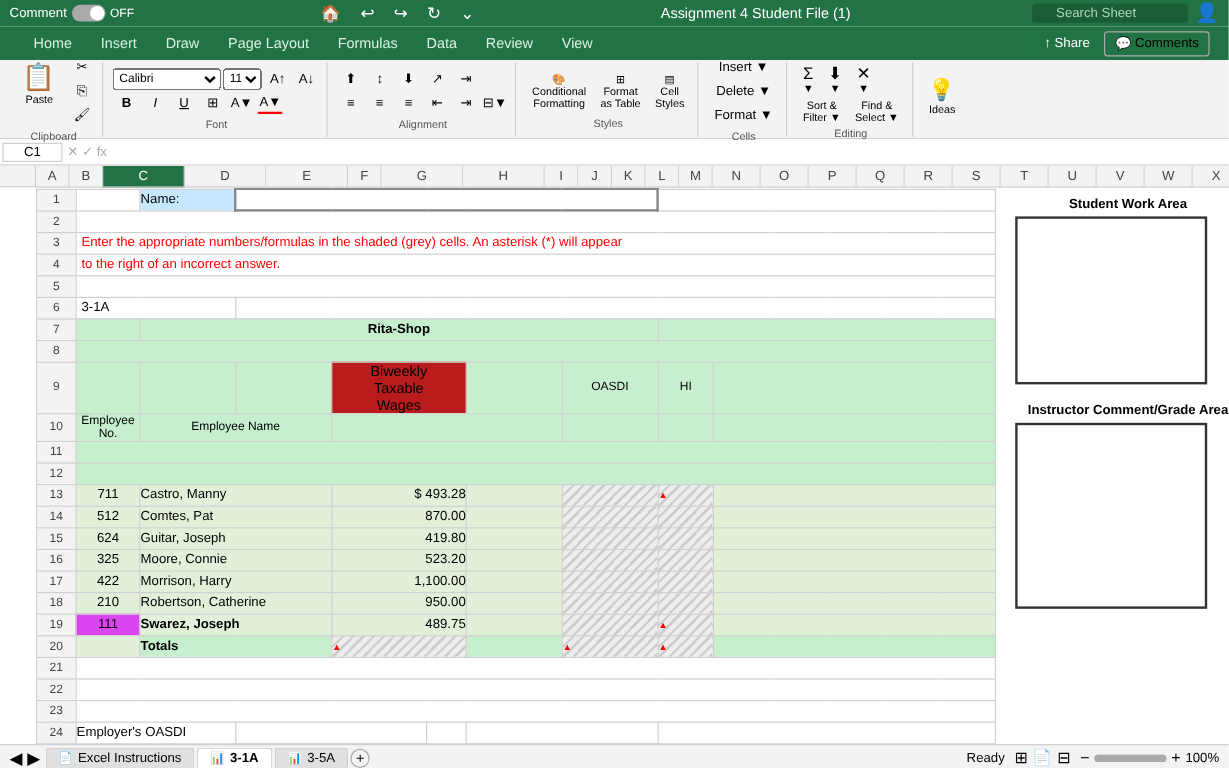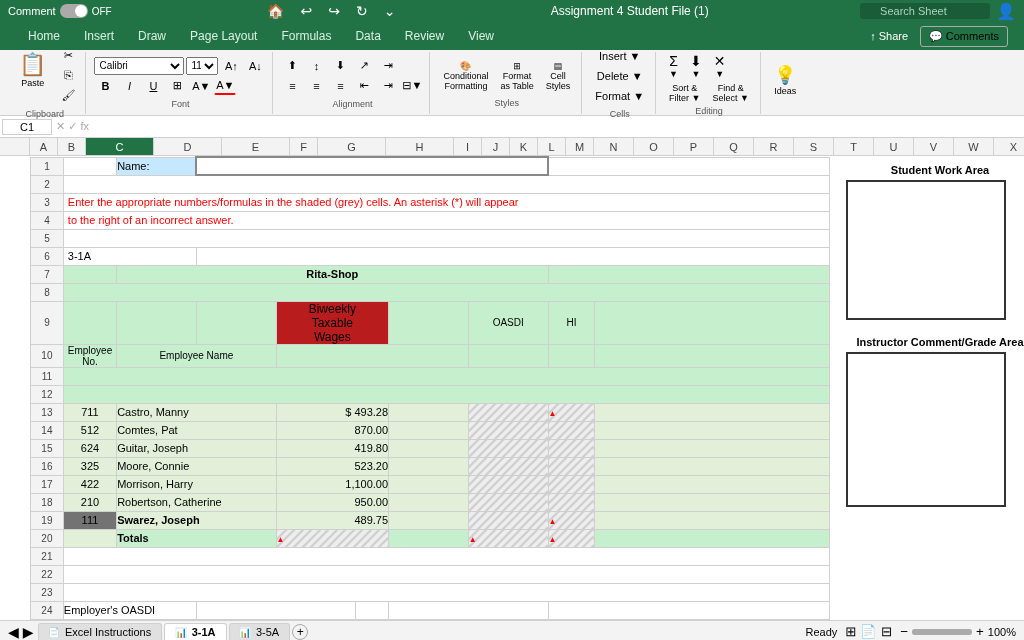--- a/index.html
+++ b/index.html
@@ -590,21 +590,21 @@
       <td colspan="2" style="border:1px solid #d0d0d0;background:#e2f0d9;">Robertson, Catherine</td>
       <td colspan="2" style="border:1px solid #d0d0d0;background:#e2f0d9;text-align:right;">950.00</td>
       <td style="border:1px solid #d0d0d0;background:#e2f0d9;"></td>
       <td style="border:1px solid #d0d0d0;background:repeating-linear-gradient(135deg,#ccc 0,#ccc 2px,#eee 2px,#eee 6px);"></td>
       <td style="border:1px solid #d0d0d0;background:repeating-linear-gradient(135deg,#ccc 0,#ccc 2px,#eee 2px,#eee 6px);"></td>
       <td colspan="5" style="border:1px solid #d0d0d0;background:#e2f0d9;"></td>
     </tr>
 
     <tr>
       <td style="border:1px solid #d0d0d0;width:28px;height:18px;text-align:center;font-size:10px;background:#f3f3f3;color:#444;">19</td>
-      <td style="border:1px solid #d0d0d0;background:#737373;text-align:center;">111</td>
+      <td style="border:1px solid #d0d0d0;background:#d946ef;text-align:center;">111</td>
       <td colspan="2" style="border:1px solid #d0d0d0;background:#e2f0d9;font-weight:bold;">Swarez, Joseph</td>
       <td colspan="2" style="border:1px solid #d0d0d0;background:#e2f0d9;text-align:right;">489.75</td>
       <td style="border:1px solid #d0d0d0;background:#e2f0d9;"></td>
       <td style="border:1px solid #d0d0d0;background:repeating-linear-gradient(135deg,#ccc 0,#ccc 2px,#eee 2px,#eee 6px);"><span style="color:red;font-size:8px;"></span></td>
       <td style="border:1px solid #d0d0d0;background:repeating-linear-gradient(135deg,#ccc 0,#ccc 2px,#eee 2px,#eee 6px);"><span style="color:red;font-size:8px;">▲</span></td>
       <td colspan="5" style="border:1px solid #d0d0d0;background:#e2f0d9;"></td>
     </tr>
 
     <tr>
       <td style="border:1px solid #d0d0d0;width:28px;height:18px;text-align:center;font-size:10px;background:#f3f3f3;color:#444;">20</td>

